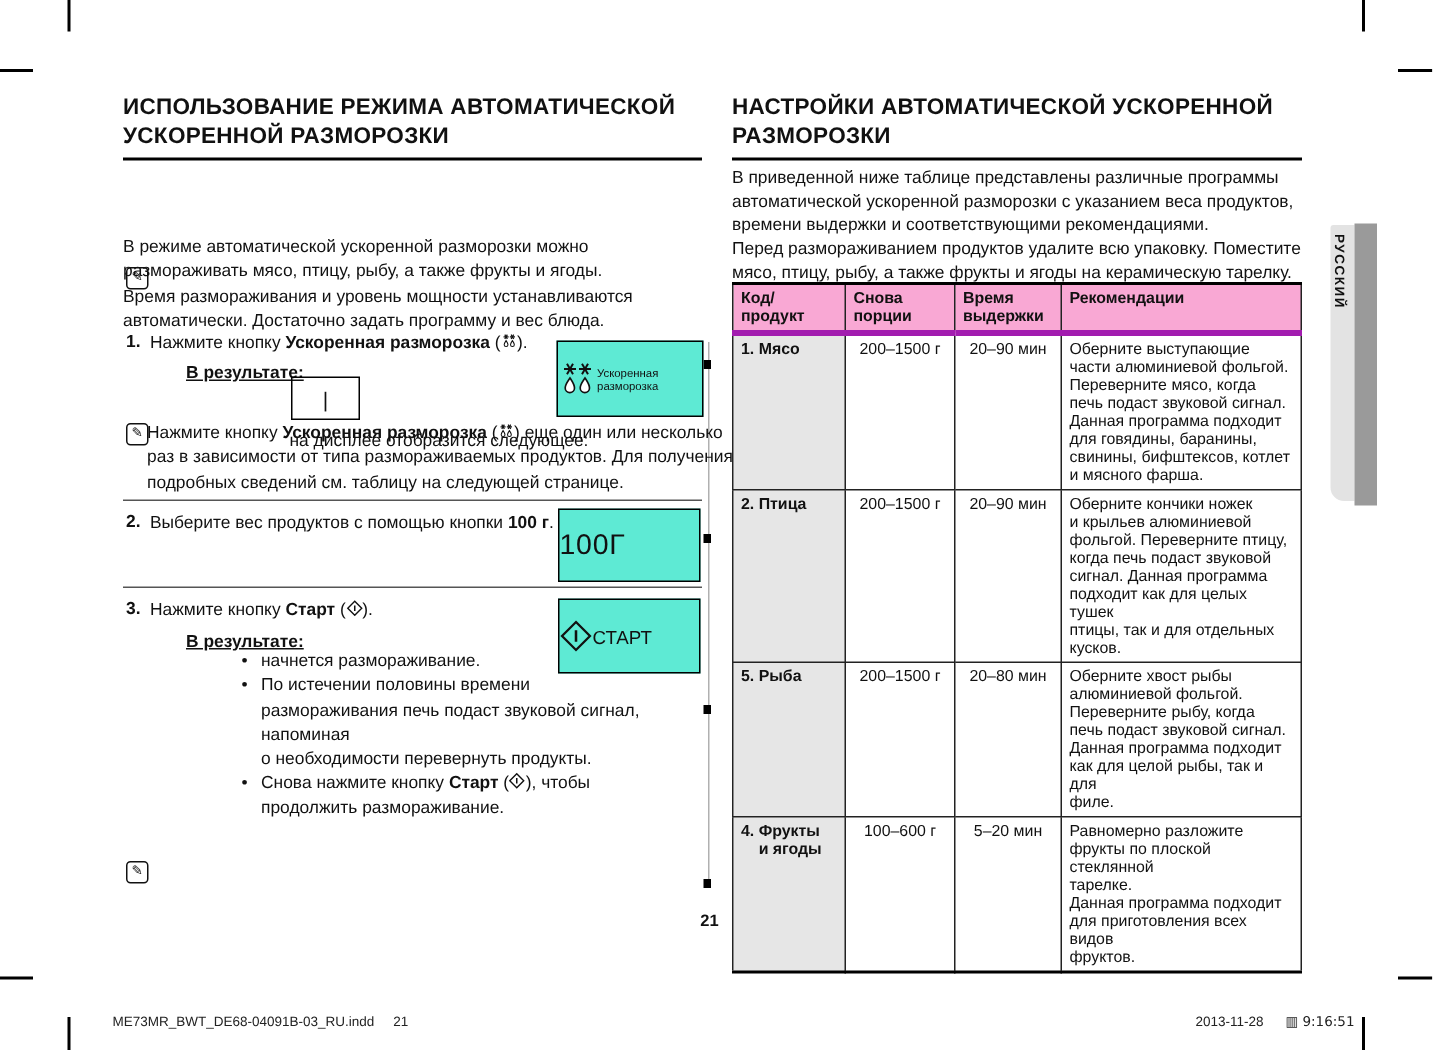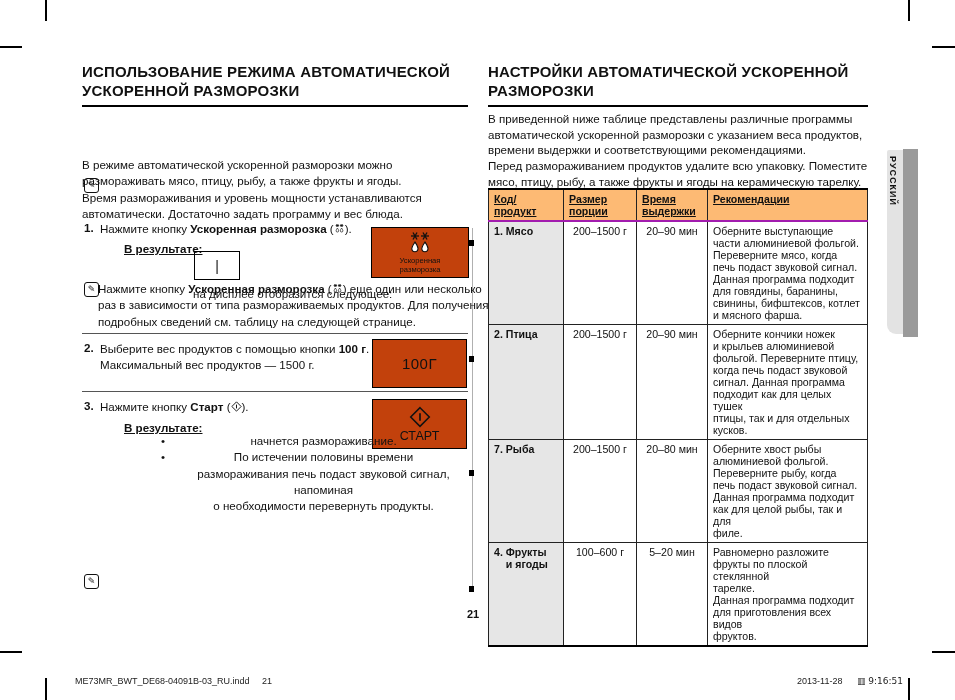--- a/index.html
+++ b/index.html
@@ -15,34 +15,34 @@
   .note{padding-left:20px;position:relative;font-size:11.6px;line-height:16.3px;}
   .note-ic{position:absolute;left:0;top:1px;width:13px;height:13px;border:1.2px solid #111;
            border-radius:3px;font-size:9px;line-height:12px;text-align:center;
            font-family:"DejaVu Sans",sans-serif;}
   
   .step-num{position:absolute;left:2px;top:0;font-weight:bold;font-size:11.6px;}
   .step-body{padding-left:18px;font-size:11.6px;line-height:16.3px;}
   .b{font-weight:bold;}
   .res-label{font-weight:bold;text-decoration:underline;font-size:11.6px;margin-left:24px;}
   
-  .panel{position:absolute;border:1.6px solid #000;background:#c2410c;display:flex;
-         flex-direction:column;align-items:center;justify-content:center;text-align:center;}
+  .panel{position:absolute;border:1.6px solid #000;background:#5eead4;display:flex;
+         flex-direction:row;align-items:center;text-align:center;}
   .panel-cap{font-size:7.6px;line-height:8.6px;margin-top:2px;}
   .rule{position:absolute;height:1px;background:#555;}
   
   .bullets{font-size:11.6px;line-height:16.3px;}
   .bullet{position:relative;padding-left:13px;}
   .bullet:before{content:"\2022";position:absolute;left:0;top:0;}
   
   table.def{border-collapse:collapse;table-layout:fixed;width:379px;
             border-top:2.5px solid #000;border-bottom:2.5px solid #000;}
   table.def th,table.def td{border:1px solid #222;vertical-align:top;
             font-size:10.6px;line-height:12px;padding:3px 5px;box-sizing:border-box;}
-  table.def th{background:#fdba74;text-align:left;font-weight:bold;border-bottom:2px solid #a21caf;height:26px;text-decoration:underline;}
+  table.def th{background:#f9a8d4;text-align:left;font-weight:bold;border-bottom:4px solid #a21caf;height:26px;}
   table.def td.shade{background:#e6e6e6;font-weight:bold;}
   td.ctr{text-align:center;}
   .r1 td{height:96px;margin-left:16px;} .r2 td{height:99px;} .r3 td{height:87px;} .r4 td{height:75px;}
   
   .tab-light{position:absolute;left:887px;top:150px;width:16px;height:184px;background:#e3e3e3;
              border-radius:2px 0 0 9px;}
   .tab-dark{position:absolute;left:903px;top:149px;width:15px;height:188px;background:#9a9a9a;}
   .tab-label{position:absolute;left:888px;top:156px;writing-mode:vertical-rl;
              font-size:9px;font-weight:bold;letter-spacing:1px;color:#111;}
   
@@ -153,25 +153,24 @@
 раз в зависимости от типа размораживаемых продуктов. Для получения
 подробных сведений см. таблицу на следующей странице.</span></span>
   </div>
 
   <div class="rule" style="left:82px;top:333px;width:386px;"></div>
 
   <div class="abs" style="left:82px;top:341px;width:290px;">
     <span class="step-num">2.</span>
     <div class="step-body">
       <span>Выберите вес продуктов с помощью кнопки </span><span class="b">100 г</span><span>.</span>
-      <div>Максимальный вес продуктов — 1500 г.</div>
-    </div>
-  </div>
-
-  <div class="panel" style="left:372px;top:339px;width:93px;height:47px;font-size:15px;letter-spacing:.5px;">
+    </div>
+  </div>
+
+  <div class="panel" style="left:372px;top:339px;width:93px;height:47px;font-size:19px;letter-spacing:.5px;">
     <span>100Г</span>
   </div>
 
   <div class="rule" style="left:82px;top:391px;width:386px;"></div>
 
   <div class="abs" style="left:82px;top:399px;width:290px;">
     <span class="step-num">3.</span>
     <div class="step-body">
       <span>Нажмите кнопку </span><span class="b">Старт</span><span> (</span><span class="inline-ic"><svg width="11" height="11" viewBox="0 0 26 26">
             <polygon points="13,2 24,13 13,24 2,13" fill="none" stroke="#111" stroke-width="2.2"></polygon>
@@ -187,25 +186,31 @@
   <div class="panel" style="left:372px;top:399px;width:93px;height:48px;">
     <span>
         <svg width="22" height="22" viewBox="0 0 26 26">
           <polygon points="13,2 24,13 13,24 2,13" fill="none" stroke="#111" stroke-width="1.8"></polygon>
           <line x1="13" y1="8.5" x2="13" y2="17.5" stroke="#111" stroke-width="2"></line>
         </svg>
       </span>
     <span style="font-size:12.5px;margin-top:1px;">СТАРТ</span>
   </div>
 
-  <div class="abs bullets" style="left:161px;top:433px;width:312px;text-align:center;">
+  <div class="abs bullets" style="left:161px;top:433px;width:312px;">
     <div class="bullet ml">начнется размораживание.</div>
     <div class="bullet ml">По истечении половины времени
 размораживания печь подаст звуковой сигнал, напоминая
 о необходимости перевернуть продукты.</div>
+    <div class="bullet ml"><span>Снова нажмите кнопку </span><span class="b">Старт</span><span> (</span><span class="inline-ic"><svg width="11" height="11" viewBox="0 0 26 26">
+            <polygon points="13,2 24,13 13,24 2,13" fill="none" stroke="#111" stroke-width="2.2"></polygon>
+            <line x1="13" y1="8.5" x2="13" y2="17.5" stroke="#111" stroke-width="2.4"></line>
+          </svg></span><span>), чтобы</span>
+      <div>продолжить размораживание.</div>
+    </div>
   </div>
 
   <div class="abs note" style="left:84px;top:524px;width:398px;">
     <span class="note-ic">✎</span>
   </div>
 
   <div class="abs sec-title ml" style="left:488px;top:62px;width:380px;">НАСТРОЙКИ АВТОМАТИЧЕСКОЙ УСКОРЕННОЙ
 РАЗМОРОЗКИ</div>
 
   <div class="abs ml" style="left:488px;top:111px;width:390px;font-size:11.6px;line-height:15.7px;">В приведенной ниже таблице представлены различные программы
@@ -217,21 +222,21 @@
   <table class="def abs" style="left:488px;top:188px;">
     <colgroup>
         <col style="width:75px">
         <col style="width:73px">
         <col style="width:71px">
         <col style="width:160px">
       </colgroup>
     <thead>
       <tr>
         <th class="ml">Код/продукт</th>
-        <th class="ml">Размер
+        <th class="ml">Снова
 порции</th>
         <th class="ml">Время
 выдержки</th>
         <th class="ml">Рекомендации</th>
       </tr>
     </thead>
     <tbody>
       <tr class="r1">
         <td class="shade ml">1. Мясо</td>
         <td class="ctr">200–1500 г</td>
@@ -252,21 +257,21 @@
         <td class="ml">Оберните кончики ножек
 и крыльев алюминиевой
 фольгой. Переверните птицу,
 когда печь подаст звуковой
 сигнал. Данная программа
 подходит как для целых тушек
 птицы, так и для отдельных
 кусков.</td>
       </tr>
       <tr class="r3">
-        <td class="shade ml">7. Рыба</td>
+        <td class="shade ml">5. Рыба</td>
         <td class="ctr">200–1500 г</td>
         <td class="ctr">20–80 мин</td>
         <td class="ml">Оберните хвост рыбы
 алюминиевой фольгой.
 Переверните рыбу, когда
 печь подаст звуковой сигнал.
 Данная программа подходит
 как для целой рыбы, так и для
 филе.</td>
       </tr>

